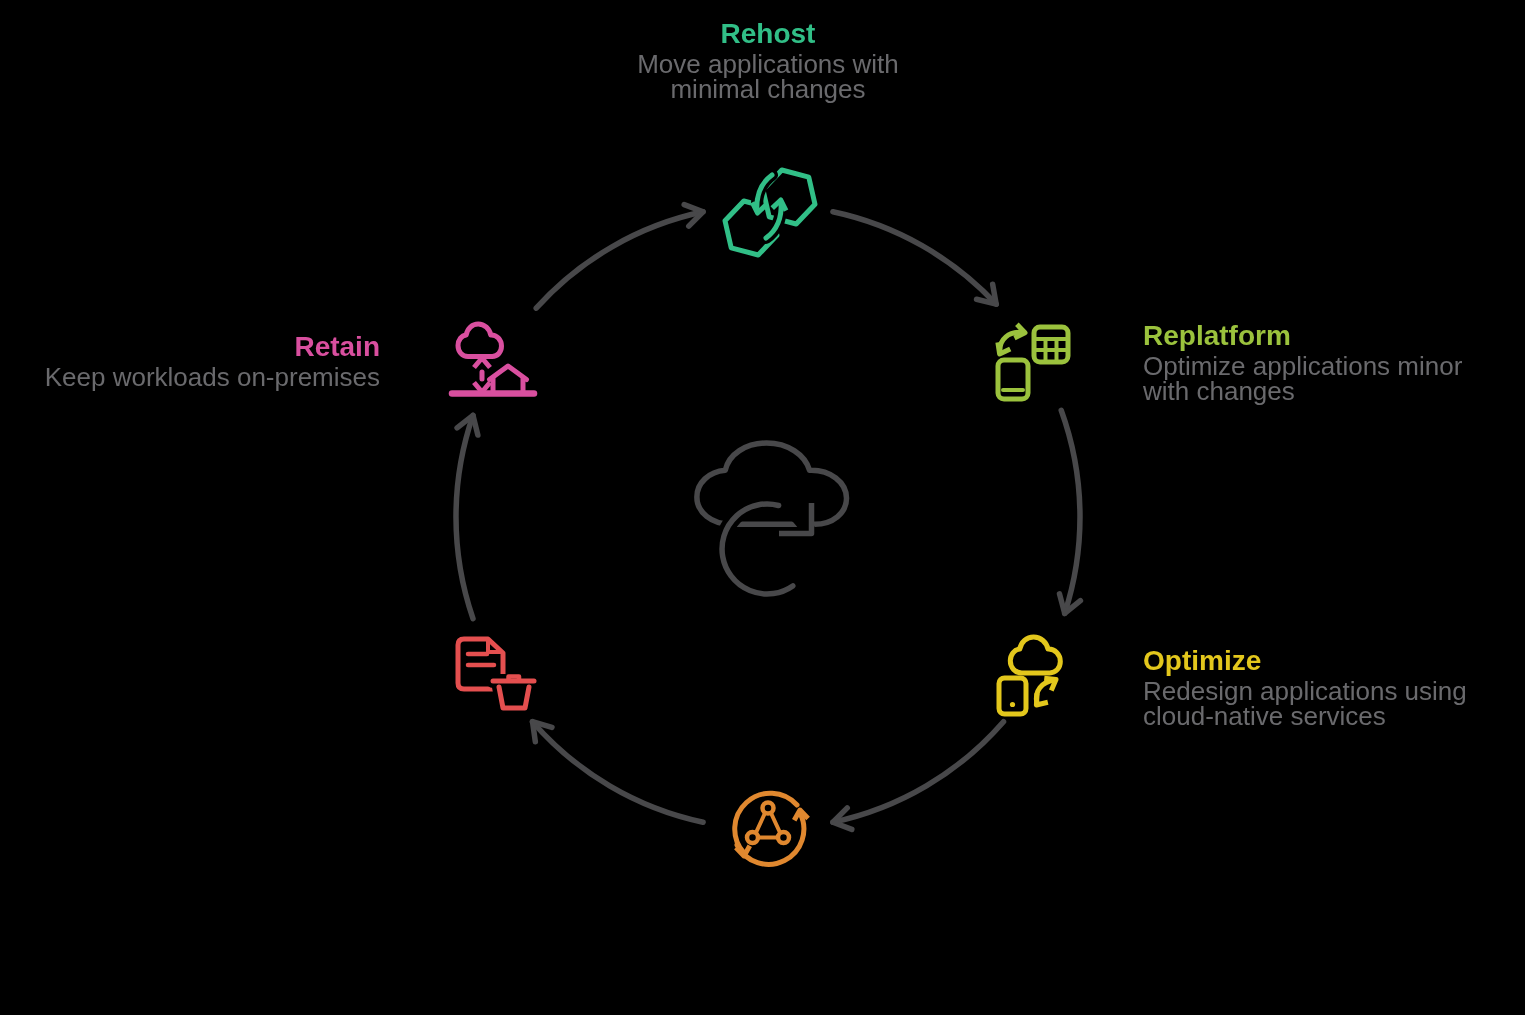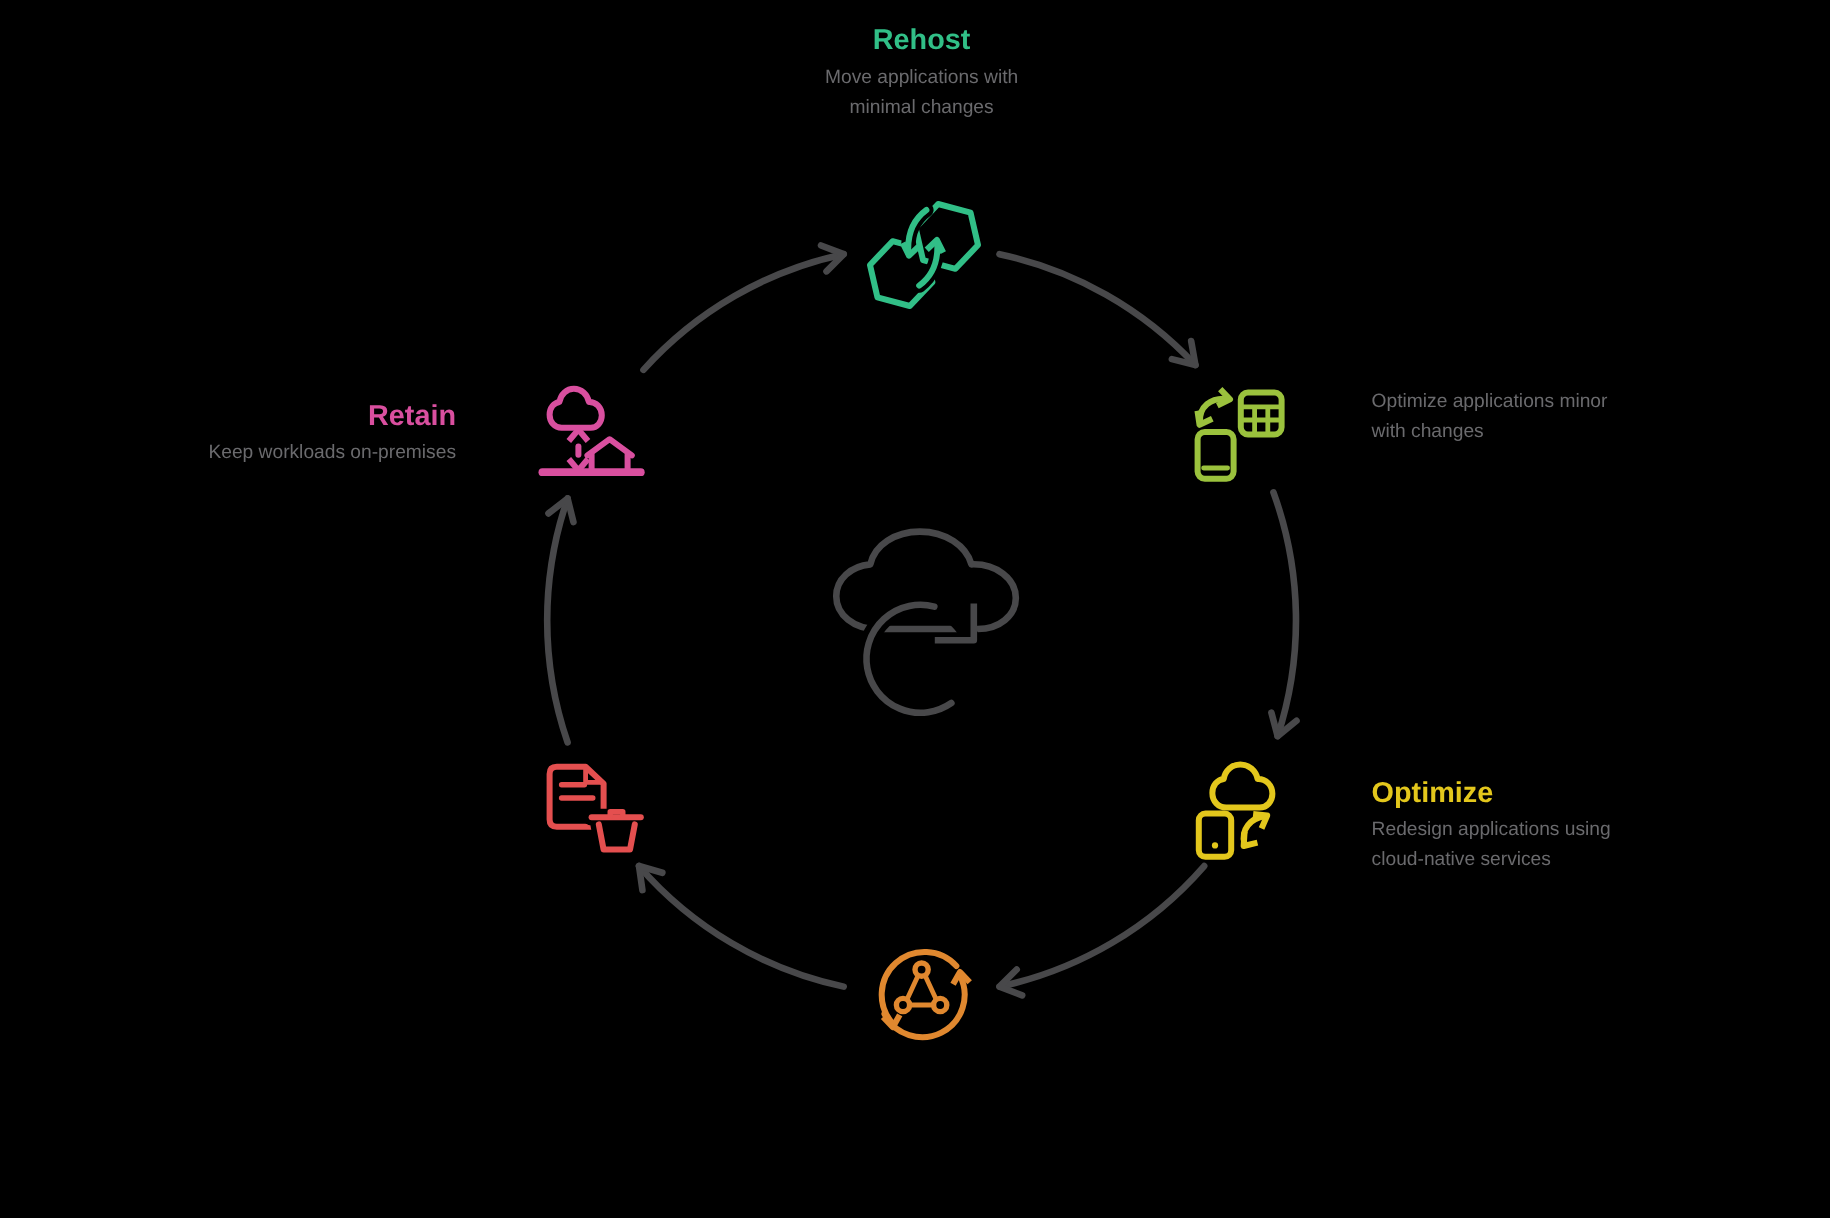--- a/index.html
+++ b/index.html
@@ -3,22 +3,22 @@
 <meta charset="utf-8">
 <style>
   html,body{margin:0;padding:0;background:#000;}
   .stage{
     position:relative;width:1525px;height:1015px;overflow:hidden;
     background:var(--c-bg,#000);
     font-family:"Liberation Sans",sans-serif;
   }
   svg.art{position:absolute;left:0;top:0;width:1525px;height:1015px;display:block;}
   .label{position:absolute;}
-  .label .title{font-size:24px;font-weight:700;line-height:28px;margin-bottom:4px;}
-  .label .desc{font-size:16px;font-weight:400;line-height:25px;color:var(--c-gray,#6a6a6d);}
+  .label .title{font-size:28px;font-weight:700;line-height:28px;margin-bottom:4px;}
+  .label .desc{font-size:26px;font-weight:400;line-height:25px;color:var(--c-gray,#6a6a6d);}
   .ta-c{text-align:center}
   .ta-l{text-align:left}
   .ta-r{text-align:right}
   .t-green{color:var(--c-green)}
   .t-lime{color:var(--c-lime)}
   .t-yellow{color:var(--c-yellow)}
   .t-orange{color:var(--c-orange)}
   .t-red{color:var(--c-red)}
   .t-pink{color:var(--c-pink)}
   .c-green{color:var(--c-green)}
@@ -161,20 +161,21 @@
 
   <div class="label ta-c" id="lbl-rehost">
     <div class="title t-green">Rehost</div>
     <div class="desc">
       <span>Move applications with</span><br>
       <span>minimal changes</span>
     </div>
   </div>
 
   <div class="label ta-l" id="lbl-replatform">
+    <div class="title t-lime">Replatform</div>
     <div class="desc">
       <span>Optimize applications minor</span><br>
       <span>with changes</span>
     </div>
   </div>
 
   <div class="label ta-l" id="lbl-refactor">
     <div class="title t-yellow">Optimize</div>
     <div class="desc">
       <span>Redesign applications using</span><br>

